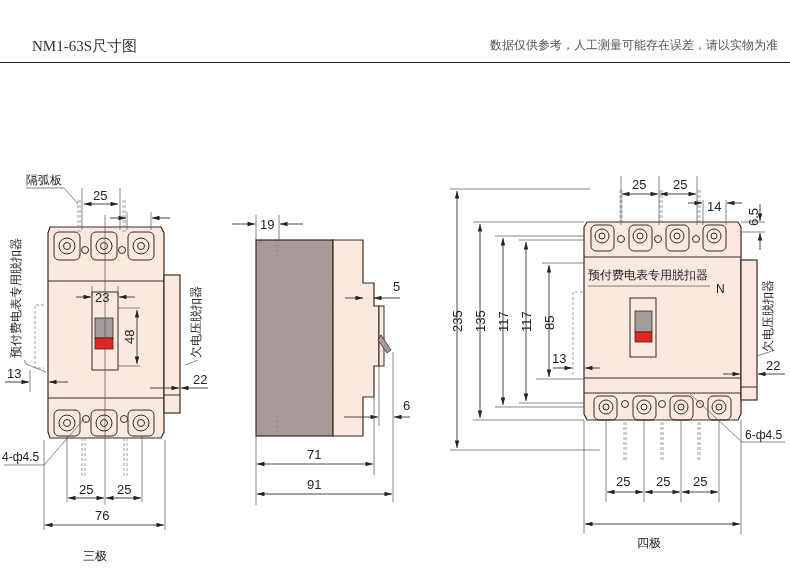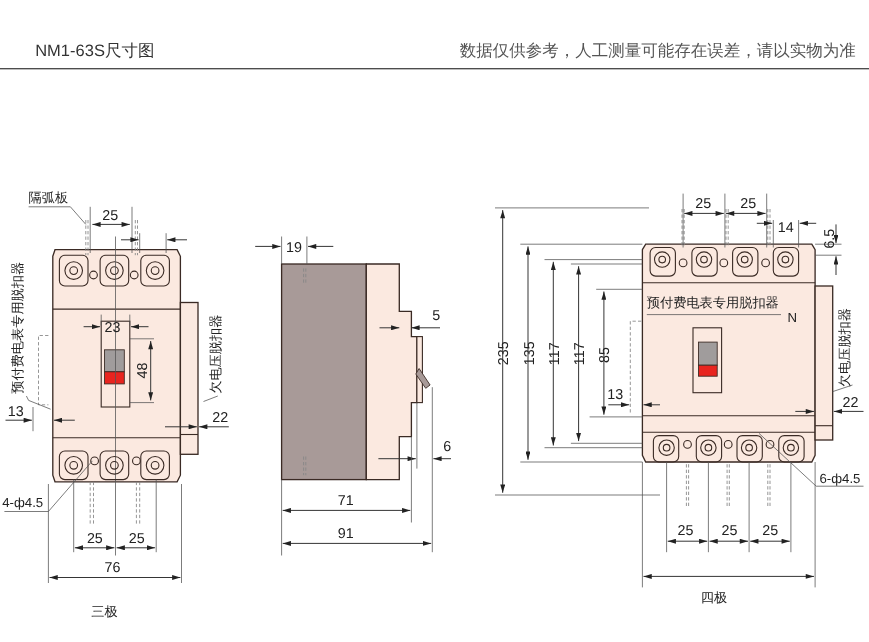--- a/index.html
+++ b/index.html
@@ -1,20 +1,20 @@
 <!DOCTYPE html>
 <html><head>
 <meta charset="utf-8">
 <style>
   html, body { margin: 0; padding: 0; background: #ffffff; }
   body { width: 790px; height: 584px; position: relative; overflow: hidden;
          font-family: "DejaVu Sans", "Liberation Sans", sans-serif; }
   .header-title { position: absolute; left: 32px; top: 37px; font-size: 15px; color: #333333;
-                  font-family: Liberation Sans, sans-serif; }
-  .header-note { position: absolute; right: 12px; top: 37px; font-size: 15px; color: #555555; }
+                  font-family: Liberation Serif, serif; }
+  .header-note { position: absolute; right: 12px; top: 37px; font-size: 12px; color: #555555; }
   .header-rule { position: absolute; left: 0; top: 62px; width: 790px; height: 1px; background: #222222; }
   svg.drawing { position: absolute; left: 0; top: 0; }
   svg text { font-family: "Liberation Sans", "DejaVu Sans", sans-serif; fill: #222; }
   .dim { stroke: #333; stroke-width: 0.9; fill: none; }
   .ext { stroke: #555; stroke-width: 0.7; fill: none; }
   .body-fill { fill: #fbe9e0; stroke: #3a2a24; stroke-width: 1.2; }
   .part { fill: none; stroke: #3a2a24; stroke-width: 1; }
   .dash { stroke: #888; stroke-width: 0.8; stroke-dasharray: 3 2; fill: none; }
   .lbl { font-size: 13px; }
   .cn { font-size: 12px; }

